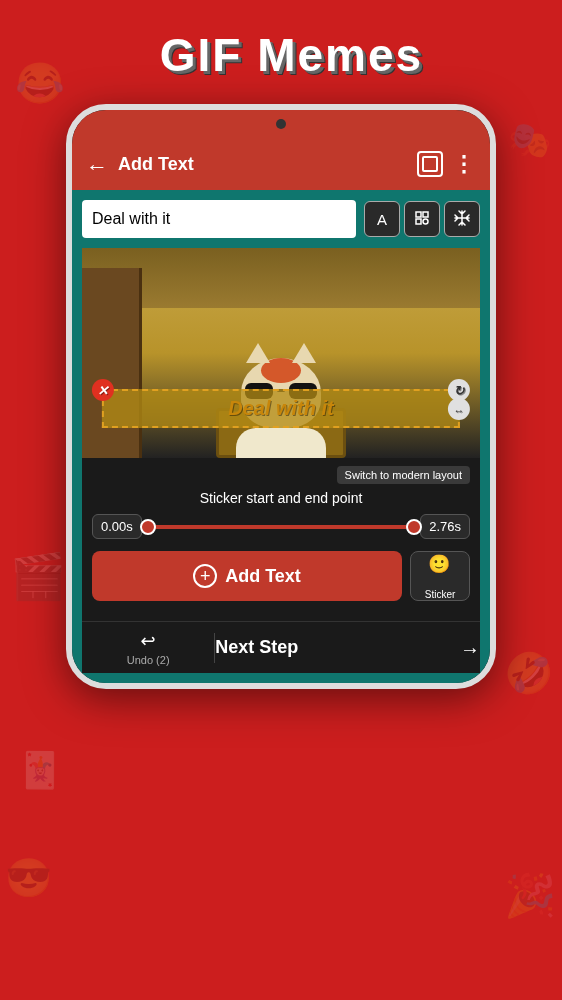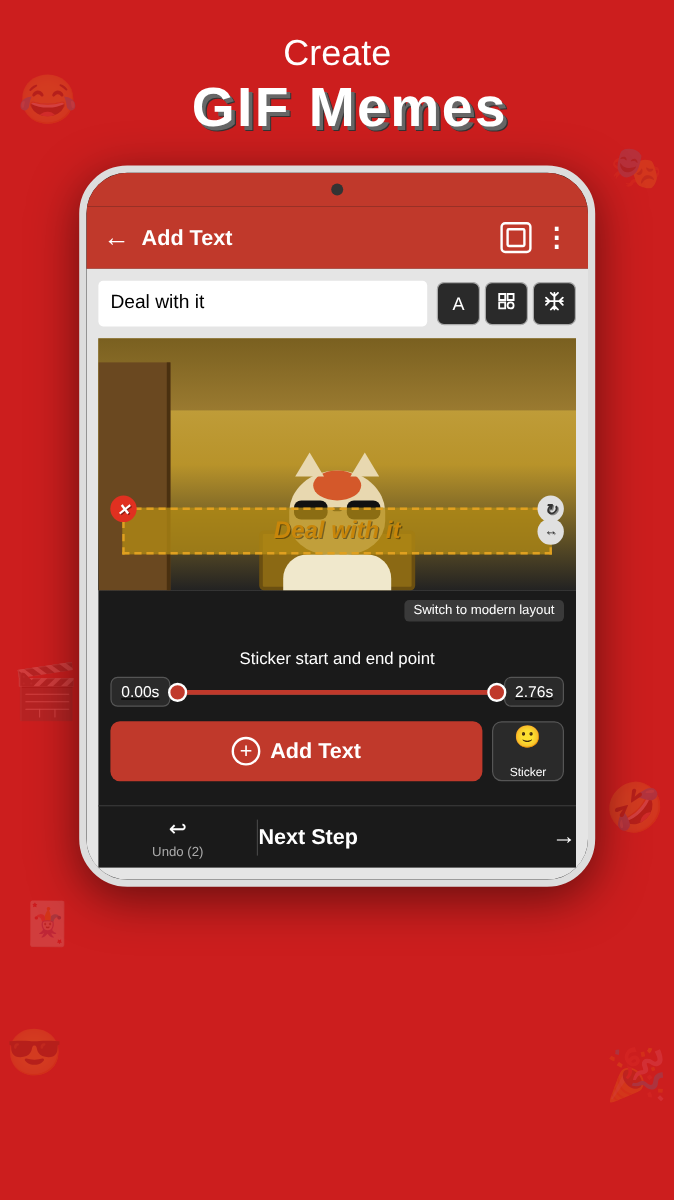--- a/index.html
+++ b/index.html
@@ -115,21 +115,21 @@
     }
     .app-header .more-btn {
       color: #fff;
       font-size: 22px;
       font-weight: 700;
       letter-spacing: 1px;
     }
 
     
     .app-content {
-      background: #e5e5e5;
+      background: #0f766e;
       padding: 10px;
     }
 
     
     .text-input-row {
       display: flex;
       align-items: center;
       gap: 8px;
       margin-bottom: 10px;
     }
@@ -325,21 +325,21 @@
 
     
     .bottom-controls {
       background: #1a1a1a;
       padding: 8px 10px 10px;
     }
 
     .modern-layout-btn {
       display: flex;
       justify-content: flex-end;
-      margin-bottom: 22px;
+      margin-bottom: 6px;
     }
     .modern-layout-label {
       background: #3a3a3a;
       color: #fff;
       font-size: 11px;
       padding: 3px 8px;
       border-radius: 4px;
     }
 
     .timeline-label {
@@ -347,21 +347,20 @@
       color: #fff;
       font-size: 14px;
       margin-bottom: 8px;
     }
 
     .timeline-row {
       display: flex;
       align-items: center;
       gap: 6px;
       margin-bottom: 12px;
-      text-decoration: underline;
     }
     .time-badge {
       background: #2a2a2a;
       color: #fff;
       font-size: 13px;
       padding: 4px 8px;
       border-radius: 6px;
       border: 1px solid #555;
     }
     .timeline-track {
@@ -511,21 +510,20 @@
   <span style="top:60px;left:15px;font-size:40px;">😂</span>
   <span style="top:120px;right:10px;font-size:35px;">🎭</span>
   <span style="top:550px;left:10px;font-size:45px;">🎬</span>
   <span style="top:650px;right:8px;font-size:40px;">🤣</span>
   <span style="bottom:100px;left:5px;font-size:38px;">😎</span>
   <span style="bottom:80px;right:5px;font-size:42px;">🎉</span>
   <span style="top:750px;left:18px;font-size:35px;">🃏</span>
 </div>
 
 <div class="top-text">
-  <div class="create">Create</div>
   <div class="gif-memes">GIF Memes</div>
 </div>
 
 <div class="phone-frame">
 
   <div class="phone-notch">
     <div class="phone-camera"></div>
   </div>
 
   <div class="app-header">

